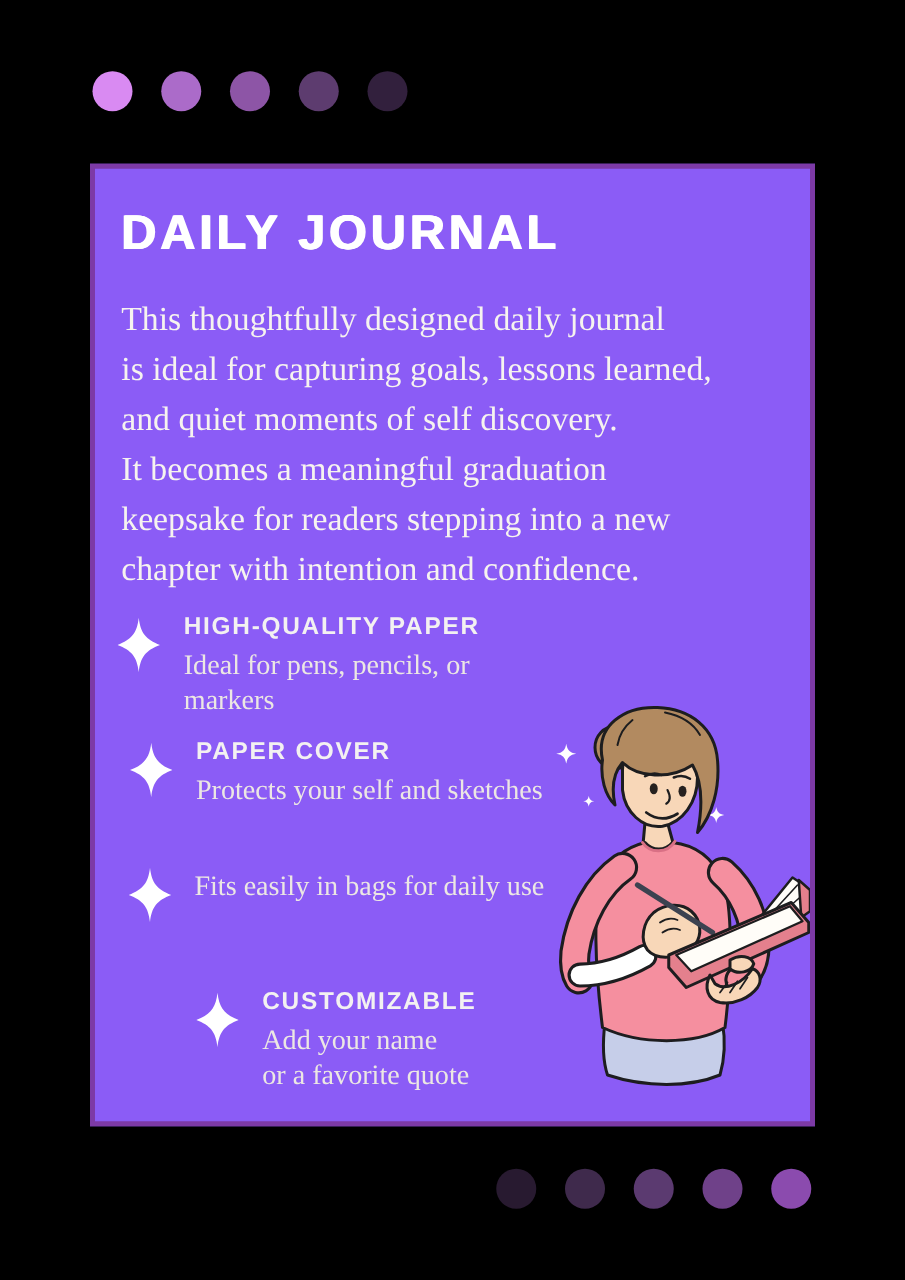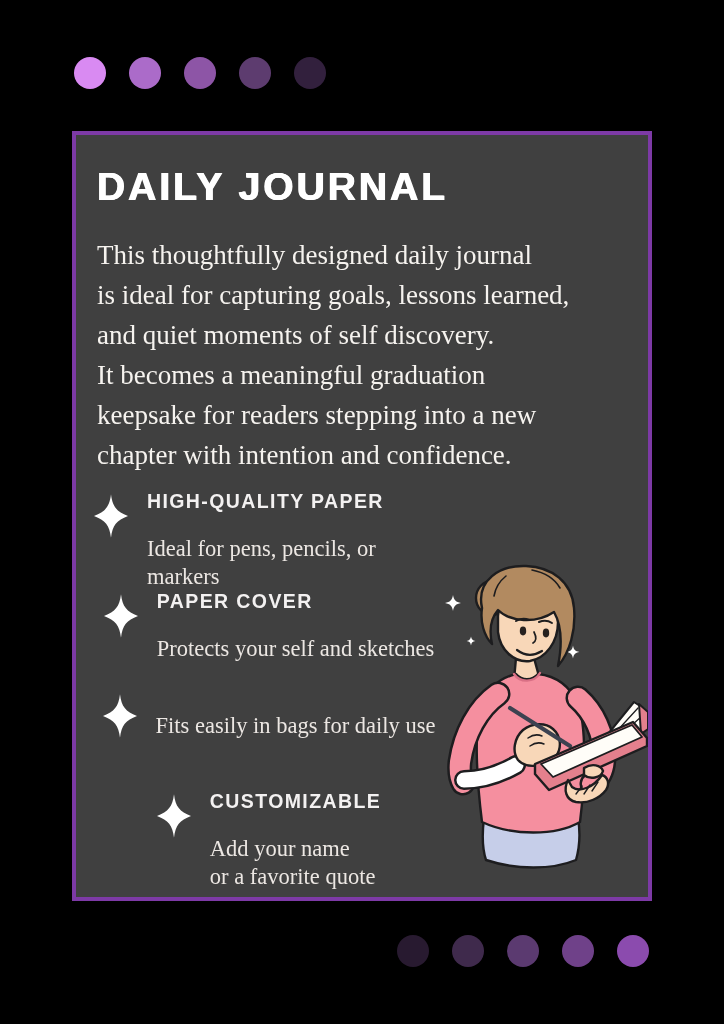--- a/index.html
+++ b/index.html
@@ -6,21 +6,21 @@
   .page{
     position:relative;width:724px;height:1024px;background:#000;overflow:hidden;
     font-family:"Liberation Sans",sans-serif;
   }
   .dots-row{position:absolute;display:flex;gap:23px;}
   .dots-top{left:74px;top:57px;}
   .dots-bottom{left:397px;top:935px;}
   .dot{width:32px;height:32px;border-radius:50%;}
   .card{
     position:absolute;left:72px;top:131px;width:580px;height:770px;
-    box-sizing:border-box;border:4px solid #7d3aa6;background:#404040;
+    box-sizing:border-box;border:4px solid #7d3aa6;background:#8b5cf6;
   }
   .card-title{
     position:absolute;left:21px;top:30px;
     font-family:"Liberation Sans",sans-serif;font-weight:700;
     font-size:39px;letter-spacing:3px;color:#ffffff;
     text-shadow:0.6px 0 0 #fff,-0.6px 0 0 #fff;
     white-space:nowrap;
   }
   .card-desc{
     position:absolute;left:21px;top:100px;width:540px;
@@ -29,21 +29,21 @@
   }
   .feature{position:absolute;left:18px;width:350px;display:flex;gap:19px;justify-content:center;}
   .f1{top:355px;} .f2{top:455px;} .f3{top:555px;} .f4{top:655px;}
   .feature .spark{flex:0 0 auto;margin-top:4px;}
   .feature-title{
     font-family:"Liberation Sans",sans-serif;font-weight:700;font-size:19.5px;
     letter-spacing:1.4px;color:#f3f1f1;white-space:nowrap;
   }
   .feature-desc{
     font-family:"Liberation Serif",serif;font-size:22.5px;line-height:28px;
-    color:#ece7e3;margin-top:22px;white-space:pre-line;
+    color:#ece7e3;margin-top:5px;white-space:pre-line;
   }
   .illustration{position:absolute;left:360px;top:427px;width:212px;height:310px;}
 </style>
 </head>
 <body>
 
 <div class="page">
 
   <div class="dots-row dots-top">
       <span class="dot" style="background: rgb(217, 138, 242);"></span>

